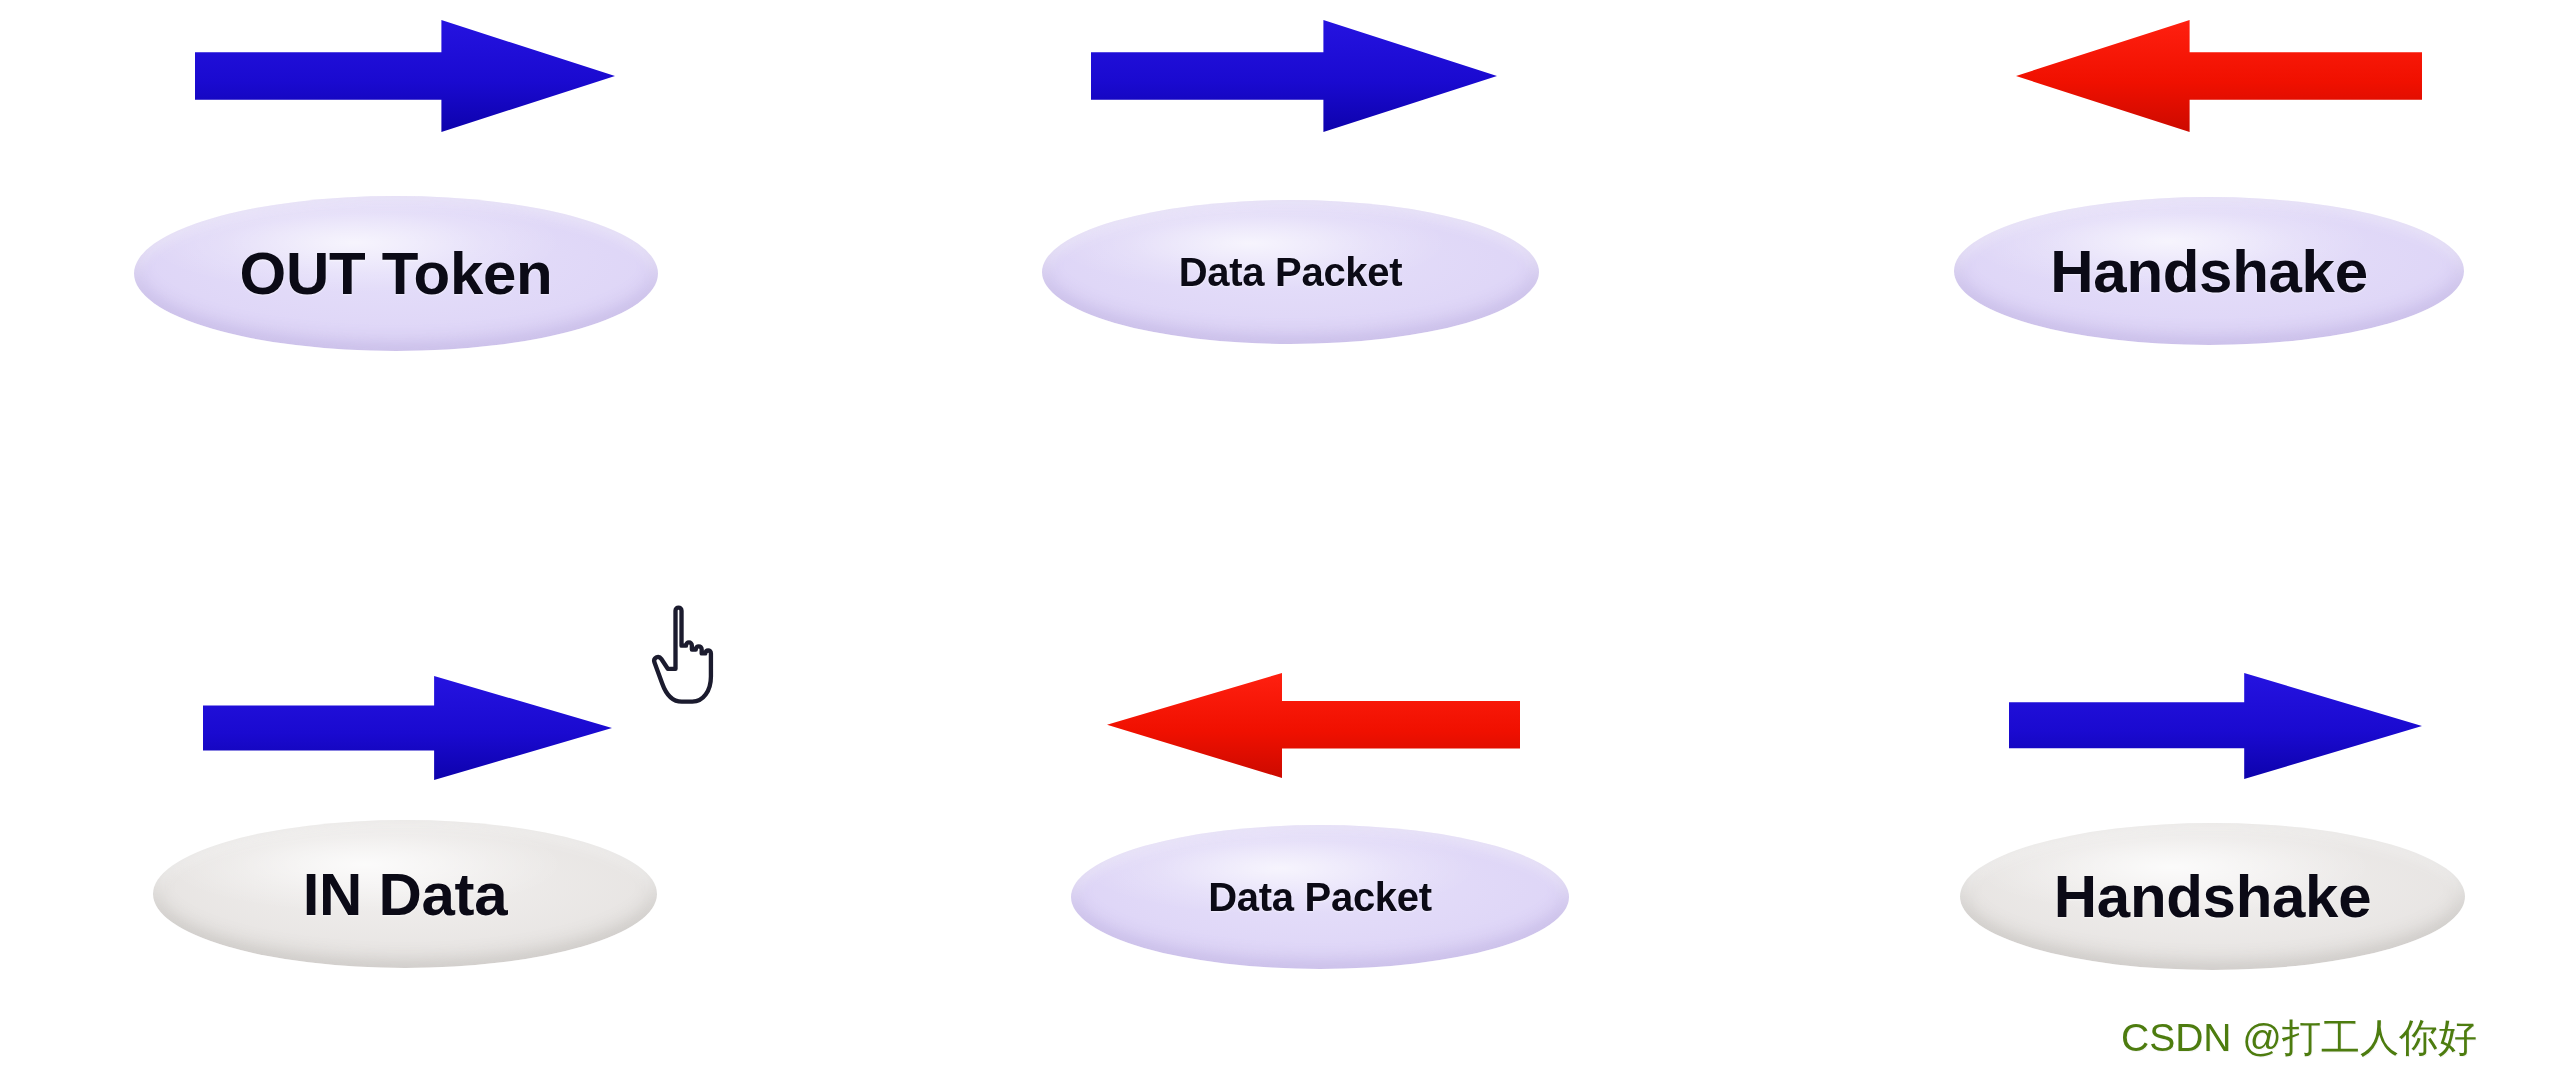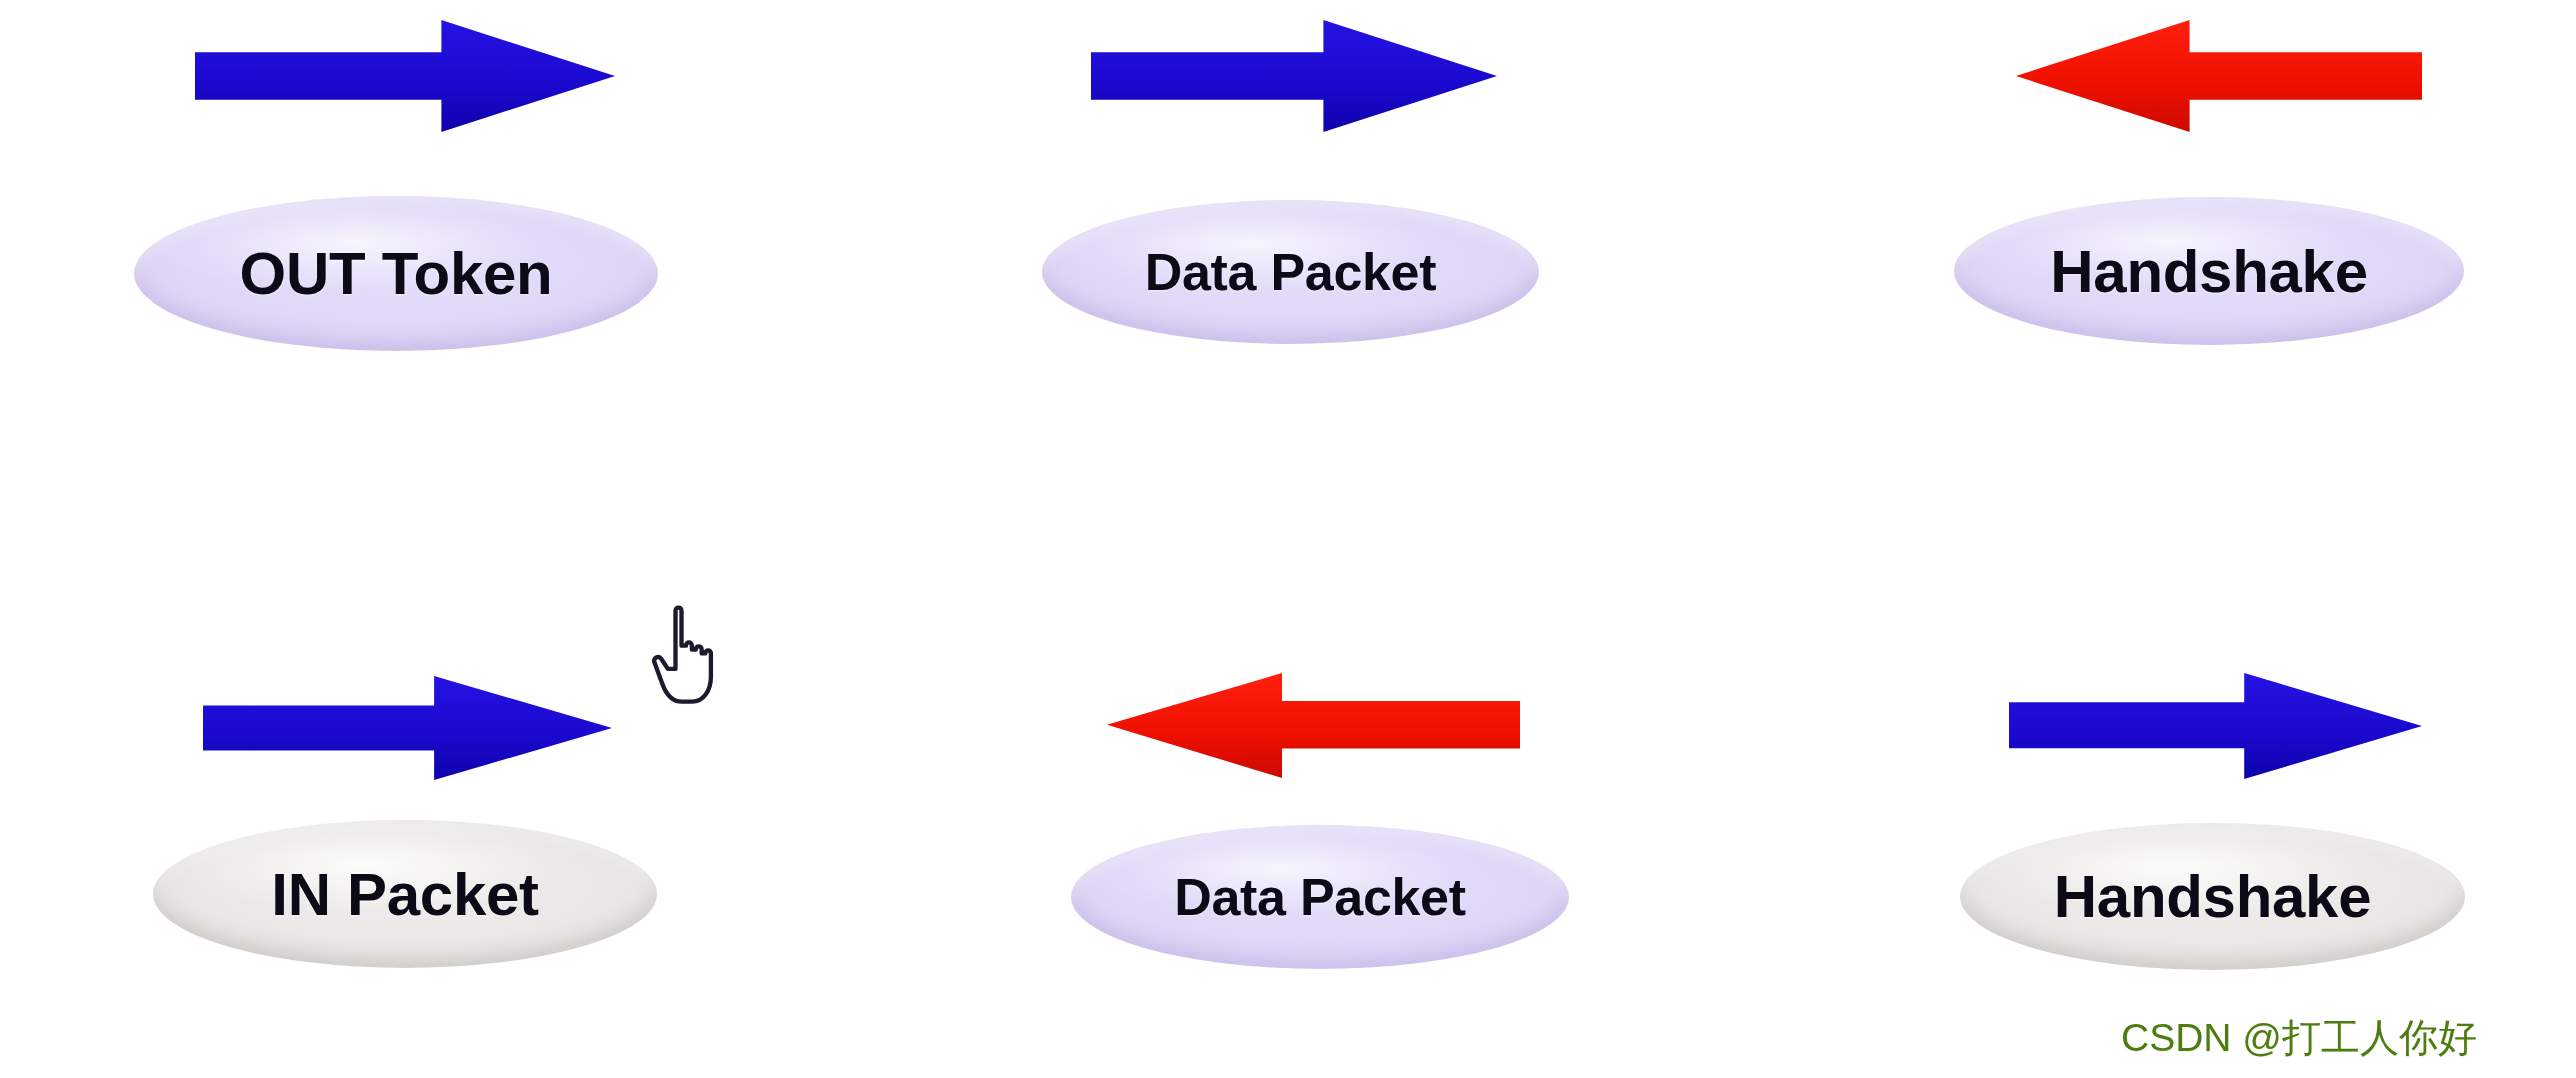--- a/index.html
+++ b/index.html
@@ -68,21 +68,21 @@
   }
   .node-label {
     color: #0b0a16;
     font-weight: bold;
     white-space: nowrap;
     letter-spacing: -0.3px;
     text-shadow: 0 1.4px 2.1px rgba(255,255,255,0.55);
     user-select: none;
   }
   .lbl-lg { font-size: 60px; }
-  .lbl-md { font-size: 52px; }
+  .lbl-md { font-size: 40px; }
 
   
   #hand-cursor {
     position: absolute;
   }
   #hand-cursor svg { display: block; }
 
   
   #watermark {
     position: absolute;
@@ -156,21 +156,21 @@
           <stop offset="0%" stop-color="#2513e0"></stop>
           <stop offset="55%" stop-color="#1a0ad0"></stop>
           <stop offset="100%" stop-color="#0d02ac"></stop>
         </linearGradient>
       </defs>
       <polygon points="0,42 330,42 330,0 584,74 330,148 330,106 0,106" fill="url(#gBlue3)"></polygon>
     </svg>
   </div>
 
   <div class="node gray" style="left:153px; top:820px; width:504px; height:148px;">
-    <span class="node-label lbl-lg">IN Packet</span>
+    <span class="node-label lbl-lg">IN Data</span>
   </div>
 
   <div class="arrow" style="left:1107px; top:673px; width:413px; height:105px;">
     <svg viewBox="0 0 590 150" preserveAspectRatio="none">
       <defs>
         <linearGradient id="gRed2" x1="0" y1="0" x2="0" y2="1">
           <stop offset="0%" stop-color="#ff2010"></stop>
           <stop offset="55%" stop-color="#f01000"></stop>
           <stop offset="100%" stop-color="#cc0a00"></stop>
         </linearGradient>

